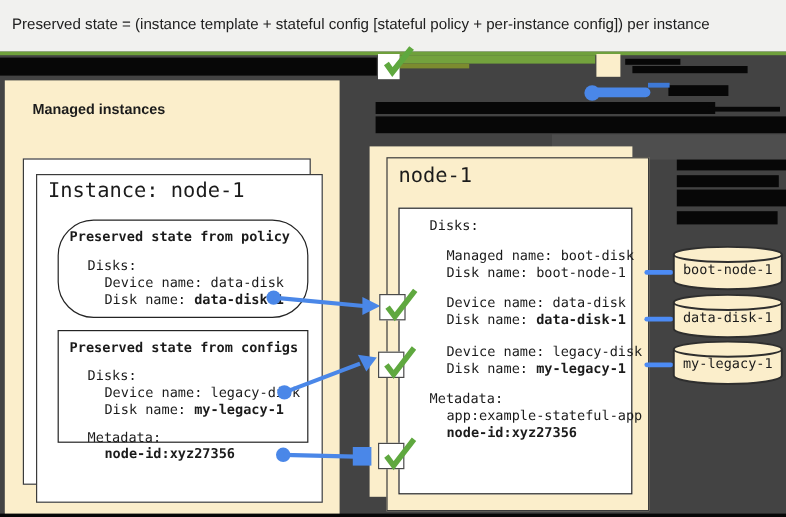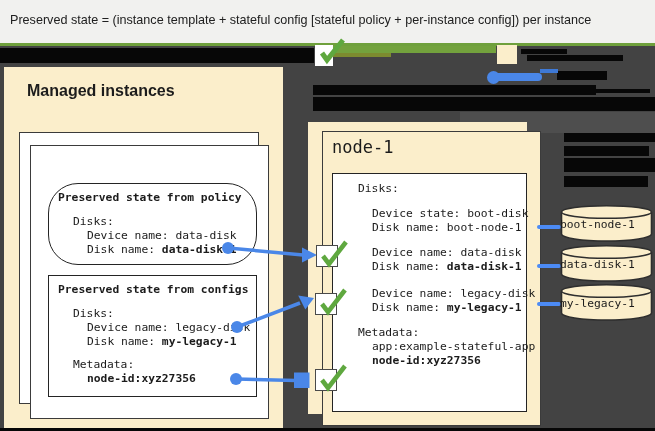--- a/index.html
+++ b/index.html
@@ -15,37 +15,37 @@
   .legend-box{position:absolute;left:314.5px;top:44.5px;width:18.5px;height:21px;background:#fff;}
   .legend-green-bar{position:absolute;left:333px;top:45.5px;width:163px;height:7px;background:#73A23D;}
   .legend-olive{position:absolute;left:333px;top:53px;width:58px;height:3.5px;background:#7C8B2F;}
   .legend-swatch{position:absolute;left:496.5px;top:44.5px;width:20.5px;height:19.5px;background:#FBEECB;}
   .legend-dot{position:absolute;left:486.5px;top:70.5px;width:13px;height:13px;border-radius:50%;background:#4A87E8;}
   .legend-blue-bar{position:absolute;left:498px;top:72.5px;width:44px;height:8.5px;background:#4A87E8;border-radius:0 4px 4px 0;}
   .legend-blue-thin{position:absolute;left:540px;top:68.5px;width:18px;height:4px;background:#3E79D6;}
   
   .cream{background:#FBEECB;}
   .panel-left{position:absolute;left:4px;top:66.5px;width:279px;height:362px;}
-  .panel-head{position:absolute;left:23px;top:16px;width:240px;font-size:16px;line-height:16.5px;color:#1c1c1c;}
+  .panel-head{position:absolute;left:23px;top:16px;width:240px;font-size:12px;line-height:16.5px;color:#1c1c1c;}
   .panel-head .b{font-weight:bold;}
   .page{position:absolute;background:#fff;border:1.3px solid #3B3B3B;}
   .inner-box{position:absolute;background:#fff;border:1.5px solid #242424;box-sizing:border-box;}
   .mono{font-family:"DejaVu Sans Mono",monospace;color:#1b1b1b;white-space:nowrap;}
   .mono-line{font-size:11.3px;line-height:14px;margin-left:15px;}
   .mono-title{font-size:11.3px;line-height:14px;font-weight:bold;}
   .indent{padding-left:14px;} .g9{height:9px;} .g10{height:10px;} .g11{height:11px;} .g13{height:13px;}
   .pad1{padding:7px 0 0 9px;} .pad2{padding:8px 0 0 10px;}
   .instance-label{position:absolute;font-size:17px;line-height:14px;}
   
   .checkbox{position:absolute;width:22px;height:22px;background:#fff;border:1.2px solid #4a4a4a;box-sizing:border-box;}
   .checkbox svg, .legend-box svg{position:absolute;overflow:visible;}
   
   .cyl{position:absolute;width:93px;height:40px;}
   .cyl svg{position:absolute;left:0;top:0;overflow:visible;}
-  .cyl-label{position:absolute;left:0;right:0;top:14px;text-align:left;font-size:11.3px;color:#1b1b1b;}
+  .cyl-label{position:absolute;left:0;right:0;top:14px;text-align:center;font-size:11.3px;color:#1b1b1b;}
   .blue-link{position:absolute;width:24px;height:4.5px;background:#4C8BF5;border-radius:2px;}
   
   #arrow-overlay{position:absolute;left:0;top:0;pointer-events:none;}
   .bottom-strip{position:absolute;left:0;top:428px;width:655px;height:3px;background:#070707;}
 </style>
 </head>
 <body>
 
 <div id="stage">
 
@@ -80,48 +80,49 @@
   <div class="legend-blue-bar"></div>
   <div class="legend-blue-thin"></div>
 
   <div class="panel-left cream">
     <div class="panel-head">
       <div class="b">Managed instances</div>
     </div>
   </div>
   <div class="page" style="left:19px;top:132px;width:238px;height:270px;"></div>
   <div class="page" style="left:30px;top:144.5px;width:237px;height:272.5px;"></div>
+  <span class="mono instance-label" style="left:40px;top:152px;">Instance: node-1</span>
 
   <div class="inner-box pad1" style="left:48px;top:183px;width:209px;height:82px;border-radius:30px;">
     <div class="mono mono-title">Preserved state from policy</div>
     <div class="g10"></div>
     <div class="mono mono-line">Disks:</div>
     <div class="mono mono-line indent">Device name: data-disk</div>
     <div class="mono mono-line indent"><span>Disk name: </span><b>data-disk-1</b></div>
   </div>
 
-  <div class="inner-box pad1" style="left:48px;top:275px;width:209px;height:122px;">
+  <div class="inner-box pad1" style="left:48px;top:275px;width:209px;height:94px;">
     <div class="mono mono-title">Preserved state from configs</div>
     <div class="g10"></div>
     <div class="mono mono-line">Disks:</div>
     <div class="mono mono-line indent">Device name: legacy-disk</div>
     <div class="mono mono-line indent"><span>Disk name: </span><b>my-legacy-1</b></div>
     <div class="g9"></div>
     <div class="mono mono-line">Metadata:</div>
     <div class="mono mono-line indent" style="font-weight:bold;">node-id:xyz27356</div>
   </div>
 
   <div class="cream" style="position:absolute;left:308px;top:122px;width:219px;height:292px;"></div>
   <div class="cream" style="position:absolute;left:322px;top:131px;width:219px;height:295px;border:1.3px solid #3B3B3B;box-sizing:border-box;"></div>
   <span class="mono instance-label" style="left:332px;top:140px;">node-1</span>
 
   <div class="inner-box pad2" style="left:332px;top:173px;width:195px;height:239px;">
     <div class="mono mono-line">Disks:</div>
     <div class="g11"></div>
-    <div class="mono mono-line indent">Device state: boot-disk</div>
+    <div class="mono mono-line indent">Managed name: boot-disk</div>
     <div class="mono mono-line indent">Disk name: boot-node-1</div>
     <div class="g11"></div>
     <div class="mono mono-line indent">Device name: data-disk</div>
     <div class="mono mono-line indent"><span>Disk name: </span><b>data-disk-1</b></div>
     <div class="g13"></div>
     <div class="mono mono-line indent">Device name: legacy-disk</div>
     <div class="mono mono-line indent"><span>Disk name: </span><b>my-legacy-1</b></div>
     <div class="g11"></div>
     <div class="mono mono-line">Metadata:</div>
     <div class="mono mono-line indent">app:example-stateful-app</div>

